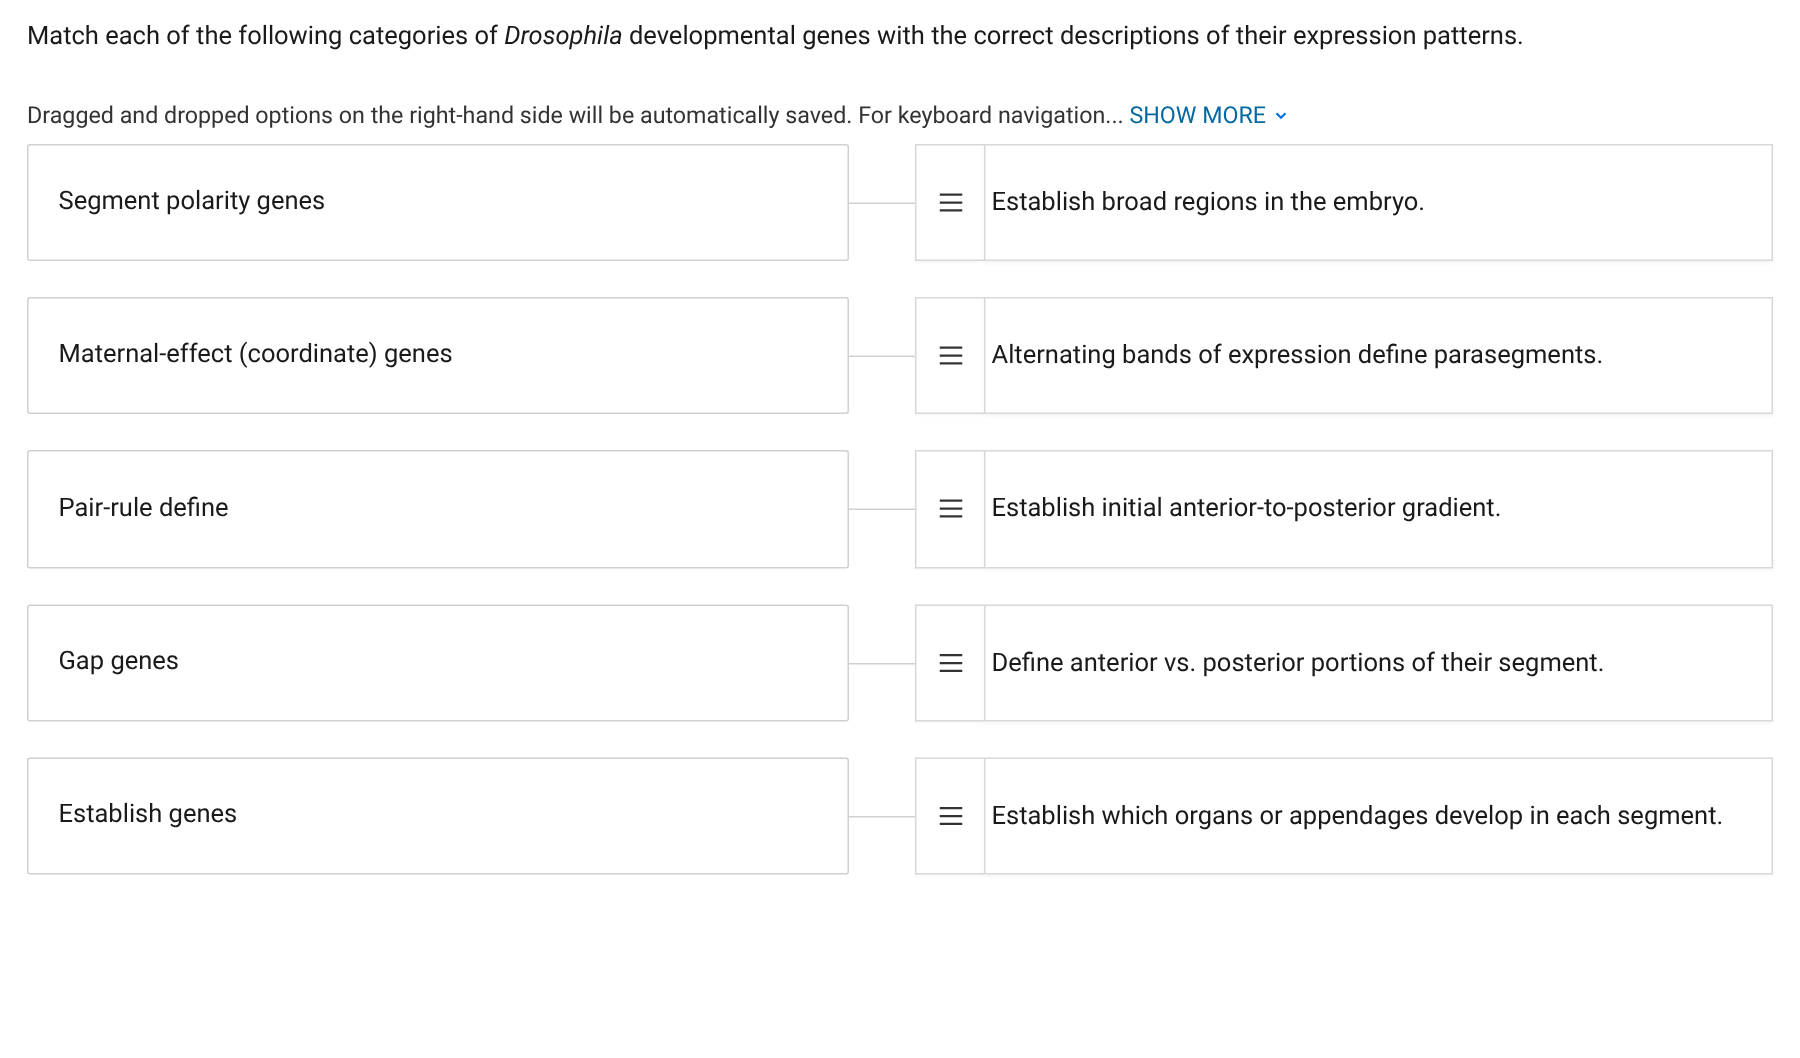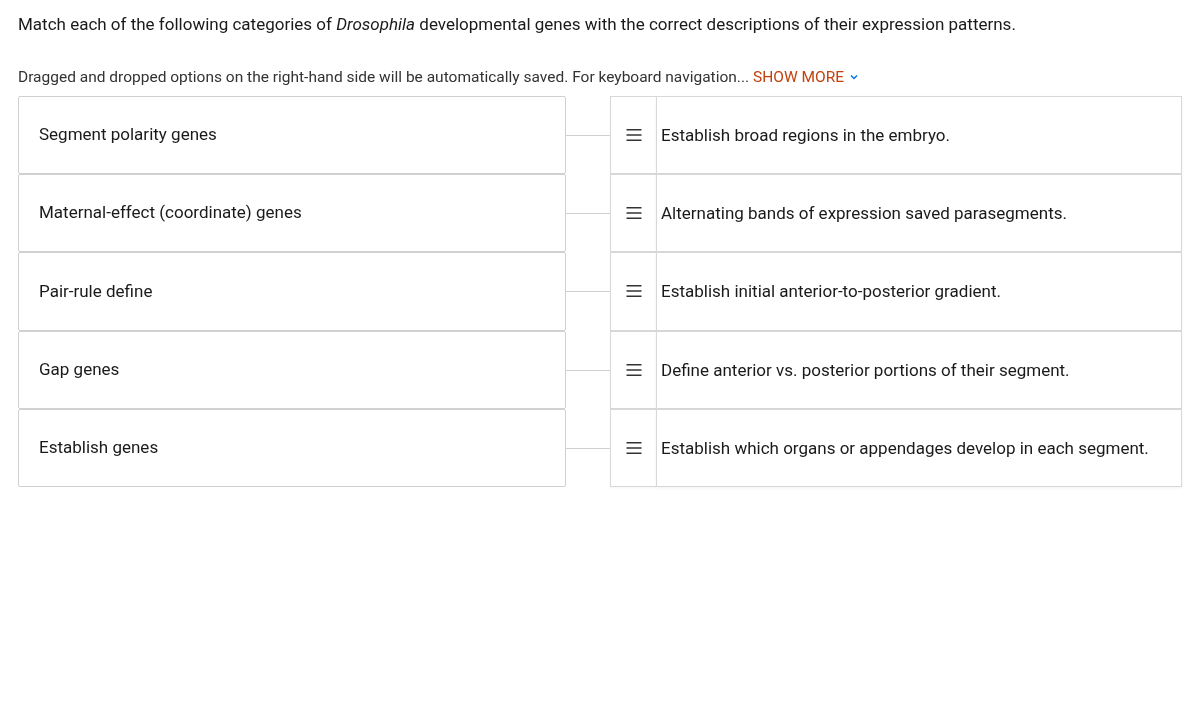--- a/index.html
+++ b/index.html
@@ -16,30 +16,31 @@
     max-width: 1130px;
     word-wrap: break-word;
   }
   .question-text em { font-style: italic; }
   .instructions {
     font-size: 15.5px;
     color: #333;
     margin-bottom: 7px;
   }
   .show-more {
-    color: #c2410c;
+    color: #0369a1;
     cursor: pointer;
     display: inline-flex;
     align-items: center;
     gap: 4px;
   }
   .show-more svg { width: 12px; height: 12px; }
   .match-area {
     display: flex;
     flex-direction: column;
+    gap: 24px;
     text-align: right;
   }
   .match-row {
     display: flex;
     align-items: stretch;
     gap: 0;
   }
   .left-box {
     border: 1px solid #d0d0d0;
     border-radius: 2px;
@@ -133,21 +134,21 @@
       </div>
     <div class="connector"></div>
     <div class="handle">
       <svg viewBox="0 0 24 18" stroke-width="2">
           <line x1="2" y1="2" x2="22" y2="2"></line>
           <line x1="2" y1="9" x2="22" y2="9"></line>
           <line x1="2" y1="16" x2="22" y2="16"></line>
         </svg>
     </div>
     <div class="right-box">
-        <span>Alternating bands of expression saved parasegments.</span>
+        <span>Alternating bands of expression define parasegments.</span>
       </div>
   </div>
 
   <div class="match-row">
     <div class="left-box">
         <span>Pair-rule define</span>
       </div>
     <div class="connector"></div>
     <div class="handle">
       <svg viewBox="0 0 24 18" stroke-width="2">

